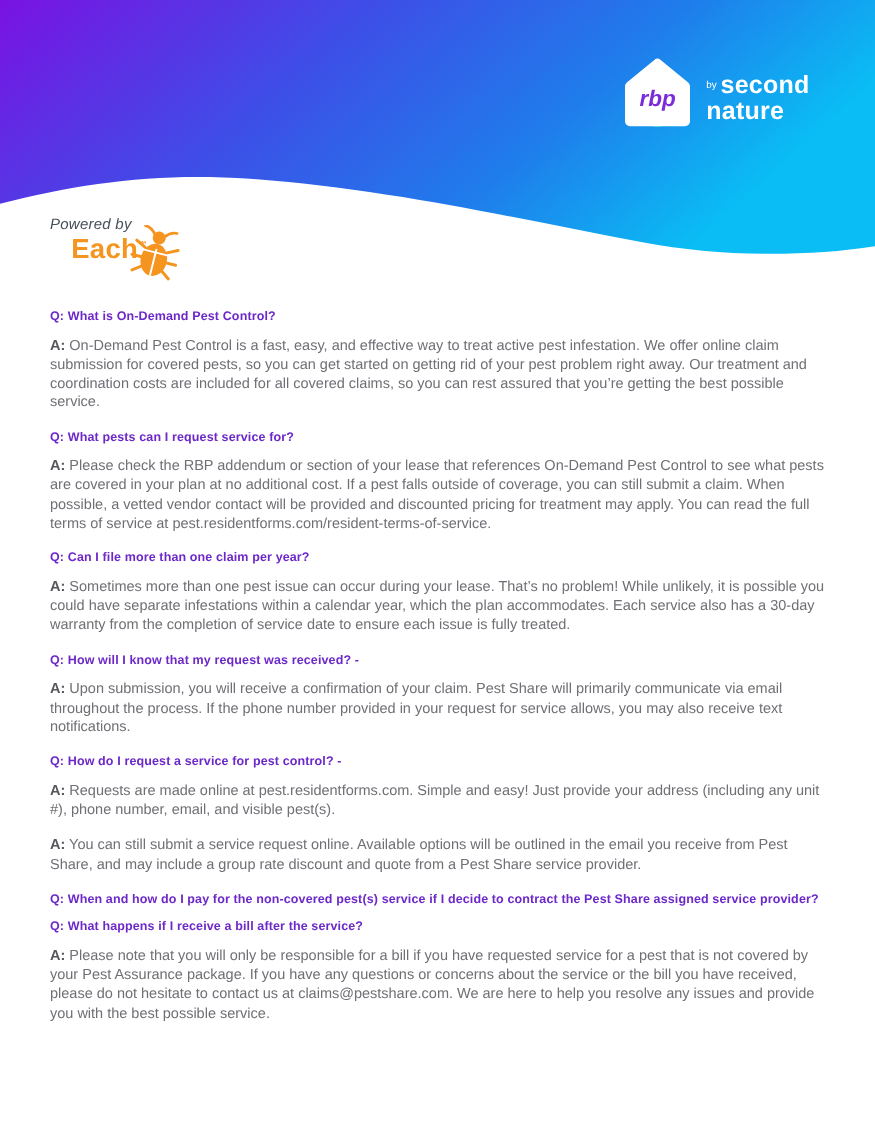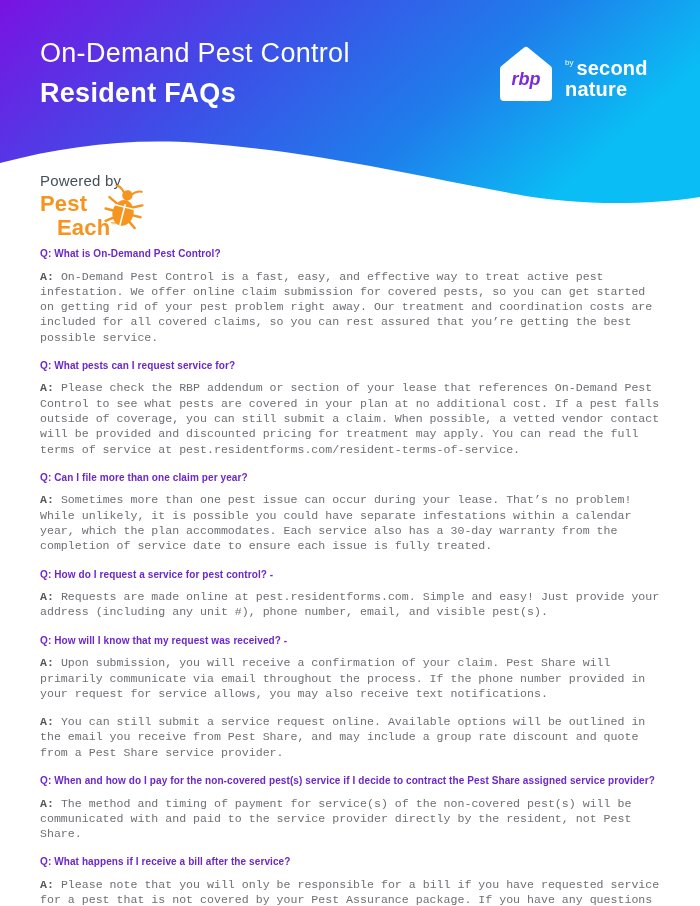--- a/index.html
+++ b/index.html
@@ -15,66 +15,62 @@
   .header-bg { position:absolute; top:0; left:0; width:700px; height:212px; display:block; }
   .titles { position:absolute; left:40px; top:36px; color:#ffffff; }
   .title-line1 { font-size:27px; font-weight:400; letter-spacing:0.3px; line-height:34px; }
   .title-line2 { font-size:27px; font-weight:700; letter-spacing:0.3px; line-height:34px; margin-top:6px; }
 
   
   .brand { position:absolute; top:45px; left:496px; display:flex; align-items:center; }
   .rbp-badge { width:60px; height:66px; position:relative; flex:0 0 auto;font-style:italic; }
   .rbp-badge svg { display:block; }
   .sn { margin-left:9px; color:#ffffff; line-height:1; }
-  .sn-row1 { display:flex; align-items:flex-start; }
+  .sn-row1 { display:flex; align-items:center; }
   .sn-by { font-size:8px; font-weight:400; margin-top:1px; margin-right:3px; }
   .sn-word { font-size:20px; font-weight:700; letter-spacing:0.2px; }
   .sn-row2 { margin-top:1px; }
 
   
   .powered { position:absolute; top:172px; left:40px; }
-  .powered-label { color:#464f58; font-size:15px; letter-spacing:0.2px; }
+  .powered-label { color:#464f58; font-size:12px; letter-spacing:0.2px;font-style:italic; }
   .ps-lockup { position:relative; margin-top:2px; width:130px; }
   .ps-pest  { color:#f5941f; font-size:22px; font-weight:700; letter-spacing:0.2px; }
   .ps-share { color:#f5941f; font-size:22px; font-weight:700; letter-spacing:0.2px; margin-left:17px; margin-top:-2px; }
   .ps-tm { font-size:7px; vertical-align:super; font-weight:700; }
   .bug { position:absolute; left:64px; top:-6px; }
 
   
   .content { position:absolute; top:246px; left:40px; width:622px; }
   .faq-q {
     color:#6d28c9; font-size:10px; font-weight:700;
     line-height:15.5px; margin:0 0 7px 0; letter-spacing:0.1px;
   }
   .faq-a {
     color:#6f6f75; font-size:11.6px; font-weight:400;
-    line-height:15.3px; margin:0 0 13px 0;font-family:Liberation Mono, monospace;
+    line-height:15.3px; margin:0 0 13px 0;
   }
   .faq-a b { color:#56565c; font-weight:700; }
 </style>
 </head>
 <body>
 
 <div class="header">
   <svg class="header-bg" viewBox="0 0 700 212" preserveAspectRatio="none" aria-hidden="true">
     <defs>
       <linearGradient id="hg" x1="0%" y1="0%" x2="100%" y2="32%">
         <stop offset="0%" stop-color="#7a12e2"></stop>
         <stop offset="40%" stop-color="#3d4fe7"></stop>
         <stop offset="72%" stop-color="#1f7deb"></stop>
         <stop offset="100%" stop-color="#0abdf4"></stop>
       </linearGradient>
     </defs>
     <path d="M0,0 H700 V197 C642,206 573,205 515,194 C412,175 318,152 200,143 C128,138 66,146 0,163 Z" fill="url(#hg)"></path>
   </svg>
 
-  <div class="titles">
-    <div class="title-line1">On-Demand Pest Control</div>
-    <div class="title-line2">Resident FAQs</div>
-  </div>
 
   <div class="brand">
     <div class="rbp-badge">
       <svg width="60" height="66" viewBox="0 0 60 66" aria-hidden="true">
         <g>
           <rect x="10" y="12" width="40" height="40" rx="9" fill="#2bd5c8" transform="rotate(45 30 32)"></rect>
         </g>
         <g>
           <path d="M30,6 L52,24 V52 H8 V24 Z" fill="#ffffff" stroke="#ffffff" stroke-width="8" stroke-linejoin="round"></path>
         </g>
@@ -87,21 +83,20 @@
         <span class="sn-word">second</span>
       </div>
       <div class="sn-row2 sn-word">nature</div>
     </div>
   </div>
 </div>
 
 <div class="powered">
   <div class="powered-label">Powered by</div>
   <div class="ps-lockup">
-    <div class="ps-pest">Pest</div>
     <div class="ps-share"><span>Each</span><span class="ps-tm">™</span></div>
     <svg class="bug" width="40" height="46" viewBox="0 0 40 46" aria-hidden="true">
       <g transform="rotate(14 20 24)">
 
         <path d="M16,8 Q12,3 7,3" stroke="#f5941f" stroke-width="2.2" fill="none" stroke-linecap="round"></path>
         <path d="M24,8 Q28,3 33,3" stroke="#f5941f" stroke-width="2.2" fill="none" stroke-linecap="round"></path>
 
         <path d="M11,20 L3,16" stroke="#f5941f" stroke-width="2.4" stroke-linecap="round"></path>
         <path d="M10,28 L2,28" stroke="#f5941f" stroke-width="2.4" stroke-linecap="round"></path>
         <path d="M12,35 L5,40" stroke="#f5941f" stroke-width="2.4" stroke-linecap="round"></path>
@@ -131,36 +126,35 @@
     <h3 class="faq-q">Q: What pests can I request service for?</h3>
     <p class="faq-a"><b>A:</b> <span>Please check the RBP addendum or section of your lease that references On-Demand Pest Control to see what pests are covered in your plan at no additional cost. If a pest falls outside of coverage, you can still submit a claim. When possible, a vetted vendor contact will be provided and discounted pricing for treatment may apply. You can read the full terms of service at pest.residentforms.com/resident-terms-of-service.</span></p>
   </section>
 
   <section>
     <h3 class="faq-q">Q: Can I file more than one claim per year?</h3>
     <p class="faq-a"><b>A:</b> <span>Sometimes more than one pest issue can occur during your lease. That’s no problem! While unlikely, it is possible you could have separate infestations within a calendar year, which the plan accommodates. Each service also has a 30-day warranty from the completion of service date to ensure each issue is fully treated.</span></p>
   </section>
 
   <section>
-    <h3 class="faq-q">Q: How do I request a service for pest control? -</h3>
-    <p class="faq-a"><b>A:</b> <span>Requests are made online at pest.residentforms.com. Simple and easy! Just provide your address (including any unit #), phone number, email, and visible pest(s).</span></p>
+    <h3 class="faq-q">Q: How will I know that my request was received? -</h3>
+    <p class="faq-a"><b>A:</b> <span>Upon submission, you will receive a confirmation of your claim. Pest Share will primarily communicate via email throughout the process. If the phone number provided in your request for service allows, you may also receive text notifications.</span></p>
   </section>
 
   <section>
-    <h3 class="faq-q">Q: How will I know that my request was received? -</h3>
-    <p class="faq-a"><b>A:</b> <span>Upon submission, you will receive a confirmation of your claim. Pest Share will primarily communicate via email throughout the process. If the phone number provided in your request for service allows, you may also receive text notifications.</span></p>
+    <h3 class="faq-q">Q: How do I request a service for pest control? -</h3>
+    <p class="faq-a"><b>A:</b> <span>Requests are made online at pest.residentforms.com. Simple and easy! Just provide your address (including any unit #), phone number, email, and visible pest(s).</span></p>
   </section>
 
   <section>
     <p class="faq-a"><b>A:</b> <span>You can still submit a service request online. Available options will be outlined in the email you receive from Pest Share, and may include a group rate discount and quote from a Pest Share service provider.</span></p>
   </section>
 
   <section>
     <h3 class="faq-q">Q: When and how do I pay for the non-covered pest(s) service if I decide to contract the Pest Share assigned service provider?</h3>
-    <p class="faq-a"><b>A:</b> <span>The method and timing of payment for service(s) of the non-covered pest(s) will be communicated with and paid to the service provider directly by the resident, not Pest Share.</span></p>
   </section>
 
   <section>
     <h3 class="faq-q">Q: What happens if I receive a bill after the service?</h3>
     <p class="faq-a"><b>A:</b> <span>Please note that you will only be responsible for a bill if you have requested service for a pest that is not covered by your Pest Assurance package. If you have any questions or concerns about the service or the bill you have received, please do not hesitate to contact us at claims@pestshare.com. We are here to help you resolve any issues and provide you with the best possible service.</span></p>
   </section>
 
 </div>
 
 </body></html>

